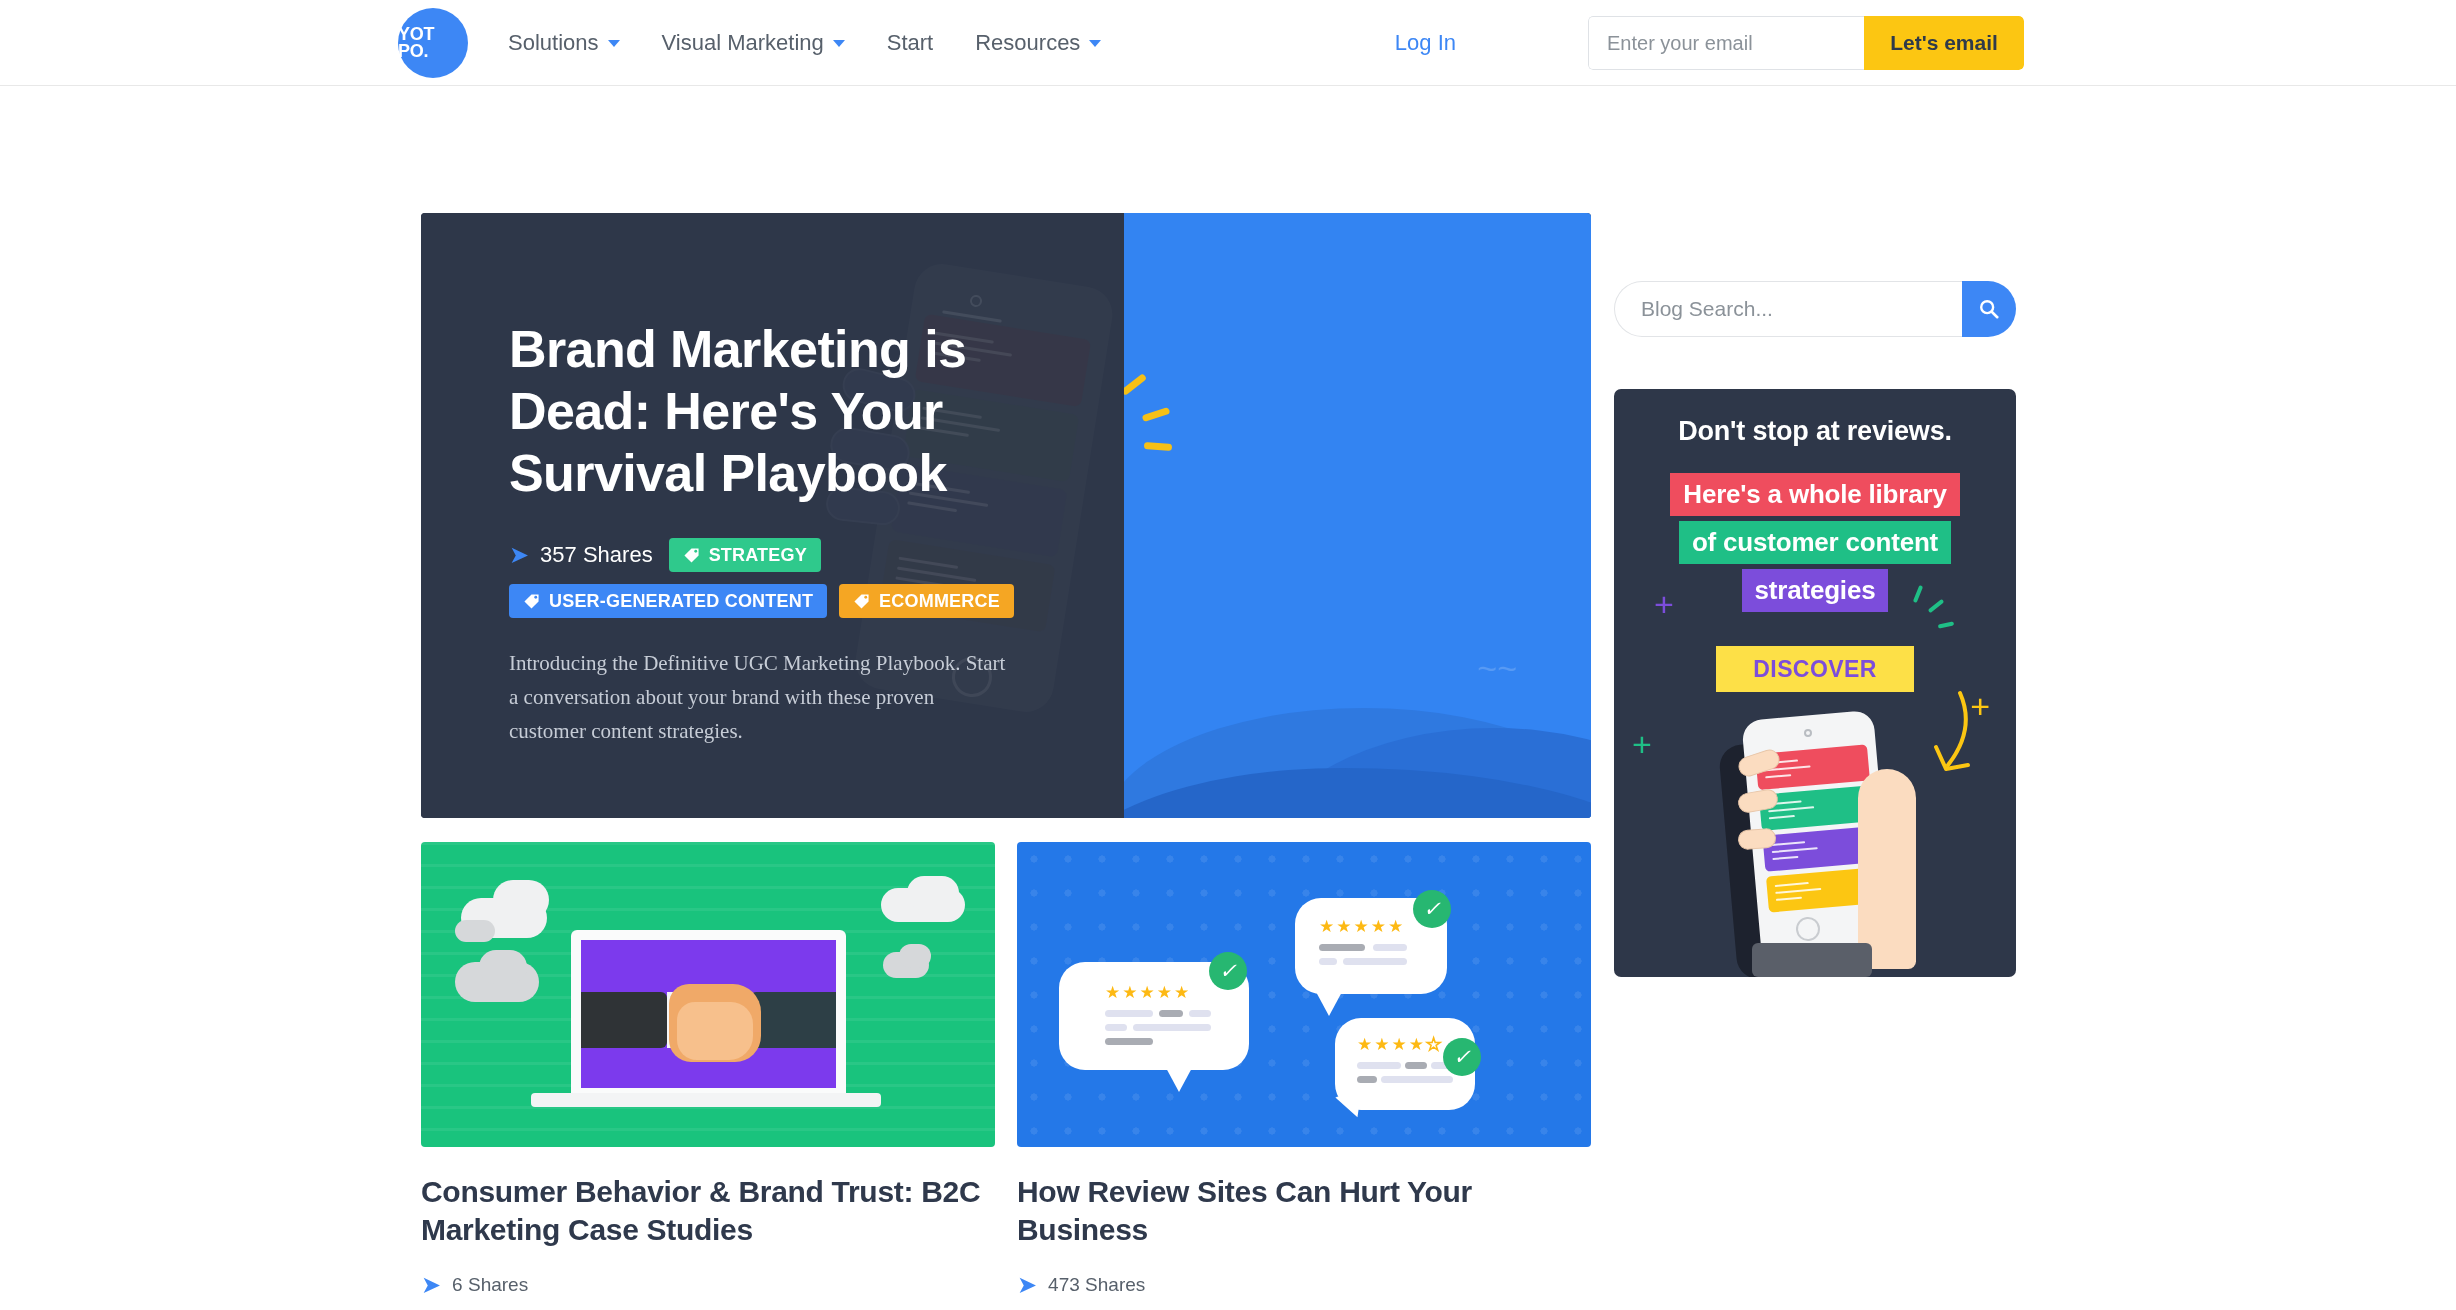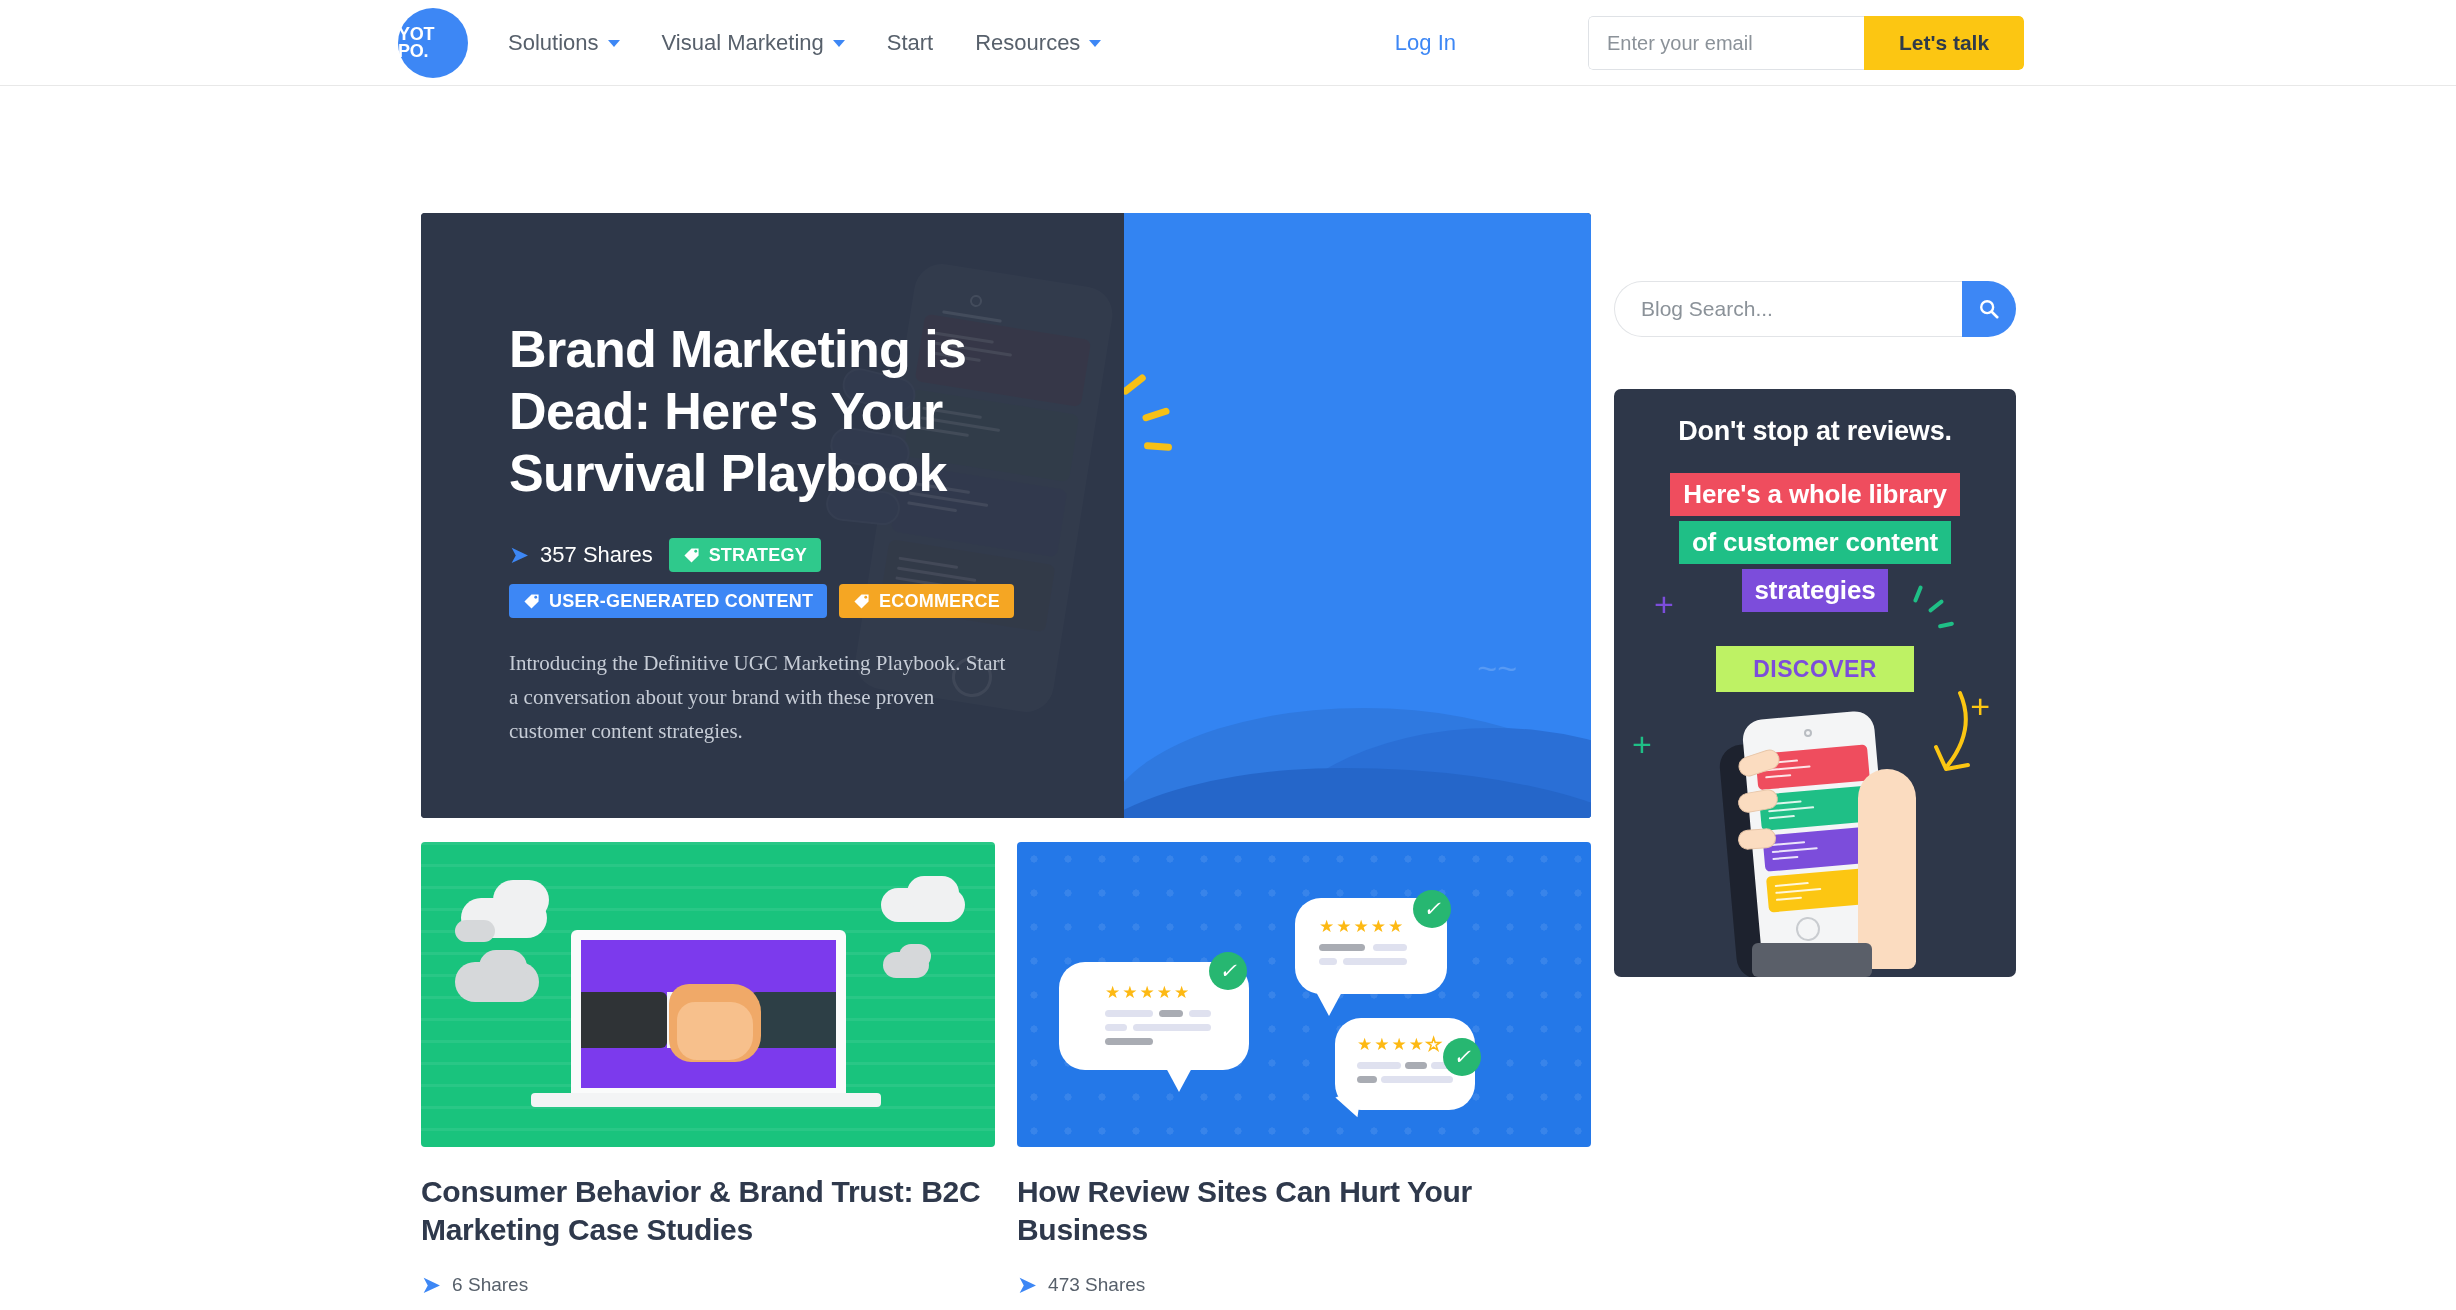--- a/index.html
+++ b/index.html
@@ -206,21 +206,21 @@
   .promo-head { text-align: center; color: #fff; font-size: 27px; font-weight: bold;
                 margin-top: 27px; letter-spacing: -.2px; }
   .promo-lines { margin-top: 26px; display: flex; flex-direction: column;
                  align-items: center; gap: 5px; }
   .pl { display: inline-block; padding: 6px 13px; color: #fff;
         font-size: 26px; font-weight: bold; letter-spacing: -.2px; }
   .pl-red { background: #ef4d5e; } .pl-green { background: #1fbf86; }
   .pl-purple { background: #7c4ddb; }
   .discover {
     display: block; margin: 34px auto 0; width: 198px; height: 46px;
-    background: #bef264; border: none; color: #7c4ddb;
+    background: #fde047; border: none; color: #7c4ddb;
     font-size: 23px; font-weight: bold; letter-spacing: .4px; cursor: pointer;
     font-family: "Liberation Sans", sans-serif;
   }
   .arrow-curve { position: absolute; right: 34px; top: 300px; }
   .plus { position: absolute; font-size: 34px; font-weight: 300; line-height: 1; }
 
   .promo-phone { position: absolute; left: 98px; bottom: 0; width: 210px; height: 262px; }
   .pp-body { position: absolute; left: 40px; top: 0; width: 132px; height: 252px;
              background: #f4f5f6; border-radius: 20px; transform: rotate(-5deg); }
   .pp-screen { position: absolute; left: 50px; top: 34px; width: 112px; height: 160px;
@@ -268,21 +268,21 @@
     <div class="nav-item">
       <span>Resources</span>
       <span class="caret"></span>
     </div>
   </div>
 
   <div class="login">Log In</div>
 
   <div class="signup">
     <input class="email-input" type="text" placeholder="Enter your email" style="">
-    <button class="cta-btn">Let's talk</button>
+    <button class="cta-btn">Let's email</button>
   </div>
 </div>
 
 <div class="page">
 
   <div class="content">
 
     <div class="hero">
       <div class="hero-left">
         <div class="hero-phone">

